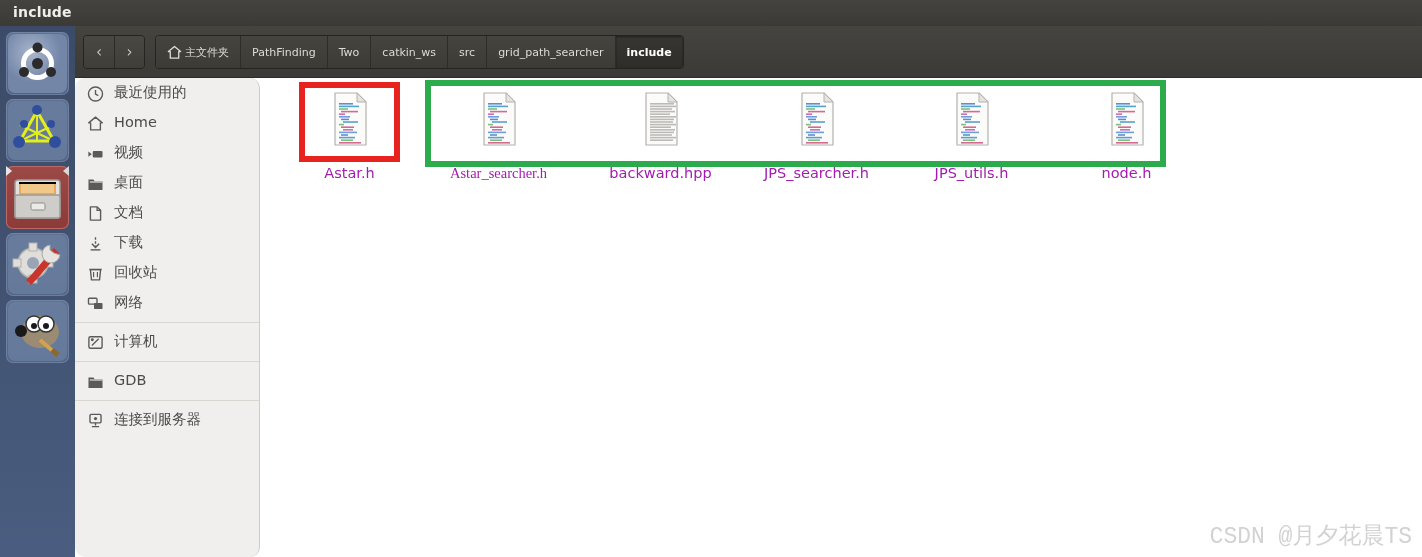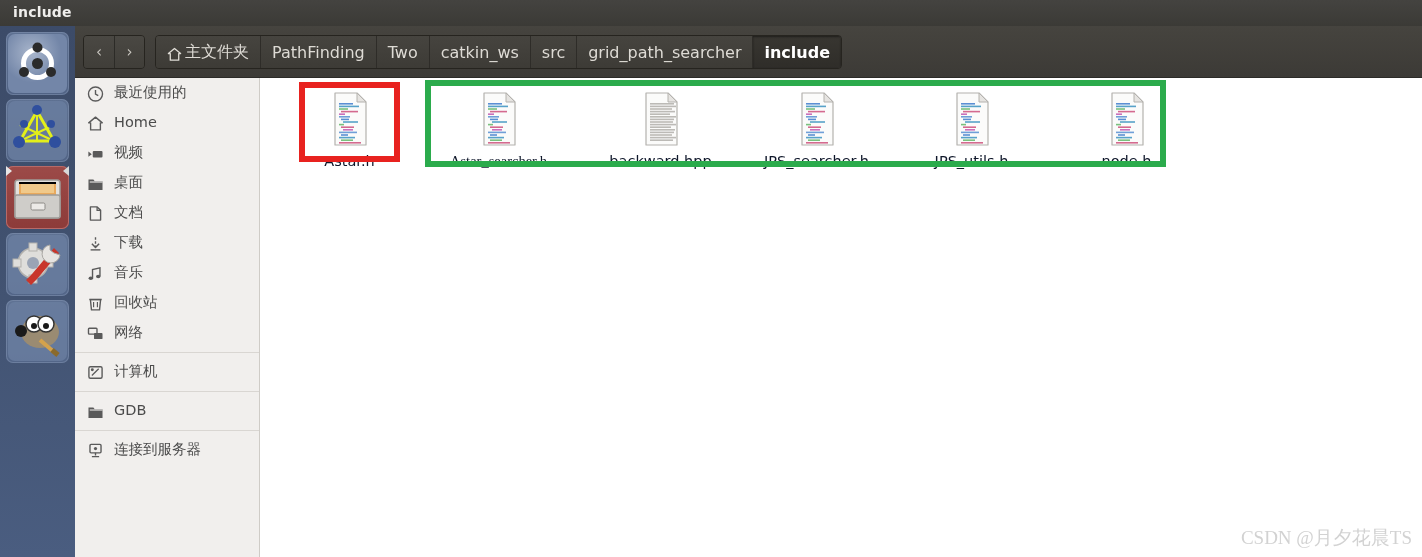--- a/index.html
+++ b/index.html
@@ -78,38 +78,39 @@
 
   .crumbs {
     position: absolute; left: 80px; top: 9px; height: 34px;
     display: flex; align-items: stretch;
     border: 1px solid #26241f; border-radius: 4px;
     background: #403e39; overflow: hidden;
   }
   .crumb {
     display: flex; align-items: center; gap: 3px;
     padding: 0 11px;
-    font-size: 16px; color: #dedbd5;
+    font-size: 11px; color: #dedbd5;
     background: linear-gradient(to bottom, #46443f 0%, #3d3b36 100%);
     border-right: 1px solid #2e2c28;
     white-space: nowrap;
   }
   .crumb:last-child { border-right: none; }
   .crumb.active {
     font-weight: bold; color: #ffffff;
     background: linear-gradient(to bottom, #383631 0%, #2f2d29 100%);
     box-shadow: inset 0 1px 2px rgba(0,0,0,.45);
   }
   .home-glyph { display: inline-block; width: 15px; height: 14px; position: relative; }
 
   
   .sidebar {
     position: absolute; left: 0; top: 52px; width: 185px; height: 479px;
     background: #f1efed;
     border-right: 1px solid #cfccc7;
+    border-radius: 10px;
   }
   .side-item {
     position: relative; height: 30px;
     display: flex; align-items: center;
     padding-left: 12px; gap: 10px;
     font-size: 14.5px; color: #4b4b4b;
   }
   .side-item .lbl { line-height: 1; padding-bottom: 1px; }
   .side-sep { height: 1px; background: #d9d6d2; margin: 4px 0; }
   .sico { width: 17px; height: 17px; flex: none; position: relative; color: #5a5a5a; }
@@ -119,34 +120,34 @@
     position: absolute; left: 186px; top: 52px;
     width: 1161px; height: 479px; background: #ffffff;
   }
   .files { position: absolute; left: 0; top: 0; }
   .fitem {
     position: absolute; width: 155px;
     display: flex; flex-direction: column; align-items: center;
   }
   .ficon { width: 48px; height: 58px; position: relative; }
   .fname {
-    margin-top: 5px; font-size: 14.5px; color: #0f172a;
+    margin-top: 17px; font-size: 14.5px; color: #a21caf;
     white-space: nowrap;
   }
 
   
   .hl { position: absolute; pointer-events: none; }
   .hl-red { border: 6px solid #e8221f; }
   .hl-green { border: 6px solid #2bab4c; }
 
   
   .watermark {
     position: absolute; right: 10px; bottom: 6px;
-    font-size: 19px; color: #d2d2d2;
-    font-family: Liberation Serif, serif;
+    font-size: 23px; color: #d2d2d2;
+    font-family: Liberation Mono, monospace;
     white-space: nowrap;
   }
 </style>
 </head>
 <body>
 
 <div id="screen">
 
   <div class="titlebar">
     <div class="win-title">include</div>
@@ -290,28 +291,20 @@
         <div class="side-item">
           <span class="sico"><svg viewBox="0 0 16 16" width="17" height="17">
               <path d="M8 2 V11" stroke="#5a5a5a" stroke-width="1.3" stroke-dasharray="2.4 1.5"></path>
               <path d="M4.6 8.3 L8 11.8 L11.4 8.3" fill="none" stroke="#5a5a5a" stroke-width="1.4" stroke-linejoin="round"></path>
               <path d="M3.4 14 h9.2" stroke="#5a5a5a" stroke-width="1.3"></path>
             </svg></span>
           <span class="lbl">下载</span>
         </div>
         <div class="side-item">
           <span class="sico"><svg viewBox="0 0 16 16" width="17" height="17">
-              <path d="M5.2 12.2 V4.2 l7-1.6 v8" fill="none" stroke="#5a5a5a" stroke-width="1.3"></path>
-              <ellipse cx="3.6" cy="12.5" rx="2.1" ry="1.7" fill="#5a5a5a"></ellipse>
-              <ellipse cx="10.6" cy="10.8" rx="2.1" ry="1.7" fill="#5a5a5a"></ellipse>
-            </svg></span>
-          <span class="lbl">音乐</span>
-        </div>
-        <div class="side-item">
-          <span class="sico"><svg viewBox="0 0 16 16" width="17" height="17">
               <path d="M3.2 4.4 h9.6 l-1 9.6 h-7.6 z" fill="none" stroke="#5a5a5a" stroke-width="1.3" stroke-linejoin="round"></path>
               <path d="M2.2 4.2 h11.6" stroke="#5a5a5a" stroke-width="1.4"></path>
               <path d="M6.2 6.6 v5 M9.8 6.6 v5" stroke="#5a5a5a" stroke-width="1.1"></path>
             </svg></span>
           <span class="lbl">回收站</span>
         </div>
         <div class="side-item">
           <span class="sico"><svg viewBox="0 0 16 16" width="17" height="17">
               <rect x="1.4" y="3" width="8" height="5.6" rx=".8" fill="none" stroke="#5a5a5a" stroke-width="1.3"></rect>
               <rect x="6.6" y="7.6" width="8" height="5.6" rx=".8" fill="#5a5a5a"></rect>

